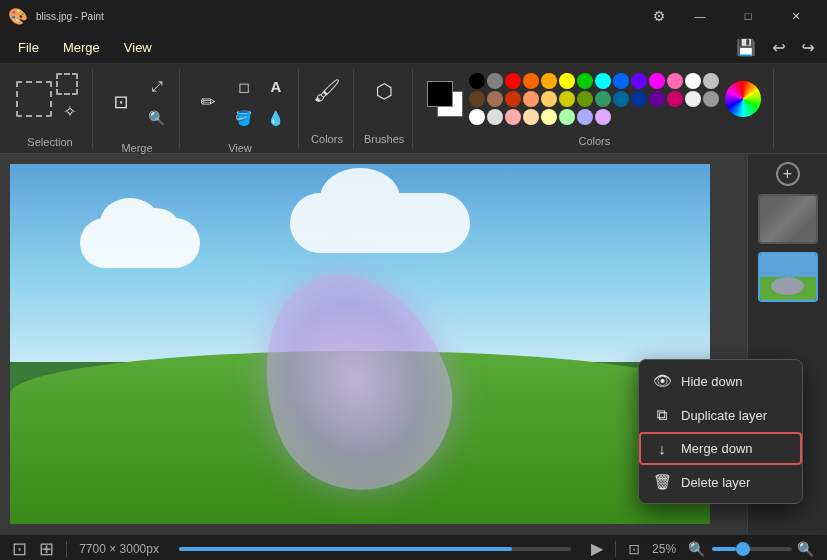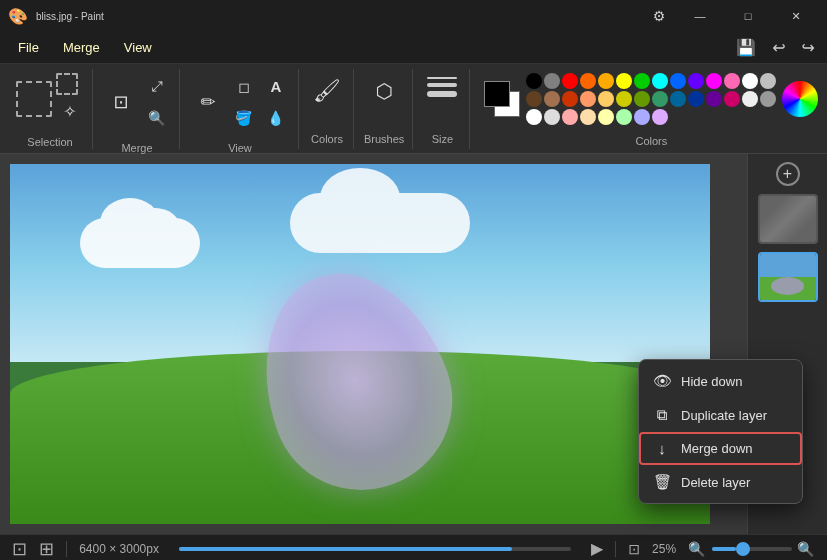--- a/index.html
+++ b/index.html
@@ -512,30 +512,20 @@
     <span class="toolbar-group-label">Colors</span>
   </div>
 
   <div class="toolbar-group">
     <div class="toolbar-group-icons">
       <div class="tool-btn" style="font-size:20px;">⬡</div>
     </div>
     <span class="toolbar-group-label">Brushes</span>
   </div>
 
-  <div class="toolbar-group">
-    <div class="toolbar-group-icons">
-      <div style="display:flex;flex-direction:column;gap:4px;justify-content:center;padding:4px;">
-        <div style="height:2px;width:30px;background:#ccc;border-radius:1px;"></div>
-        <div style="height:4px;width:30px;background:#ccc;border-radius:2px;"></div>
-        <div style="height:6px;width:30px;background:#ccc;border-radius:3px;"></div>
-      </div>
-    </div>
-    <span class="toolbar-group-label">Size</span>
-  </div>
 
   <div class="colors-group">
     <div class="color-swatches">
       <div class="color-pair">
         <div class="color-bg"></div>
         <div class="color-fg"></div>
       </div>
       <div id="color-grid-container">
 
       <div style="display: grid; grid-template-columns: repeat(14, 16px); gap: 2px;">
@@ -624,21 +614,21 @@
       <span class="context-menu-icon">🗑</span>
       <span>Delete layer</span>
     </div>
   </div>
 </div>
 
 <div class="status-bar">
   <span style="font-size:18px;color:#aaa;">⊡</span>
   <span style="font-size:18px;color:#aaa;">⊞</span>
   <div class="status-divider"></div>
-  <span class="status-item">6400 × 3000px</span>
+  <span class="status-item">7700 × 3000px</span>
   <div class="progress-bar">
     <div class="progress-fill"></div>
   </div>
   <span style="font-size:16px;color:#aaa;">▶</span>
   <div class="status-divider"></div>
   <span style="font-size:14px;color:#aaa;">⊡</span>
   <span class="status-item">25%</span>
   <div class="zoom-controls">
     <span style="font-size:14px;color:#aaa;">🔍</span>
     <div class="zoom-slider">

